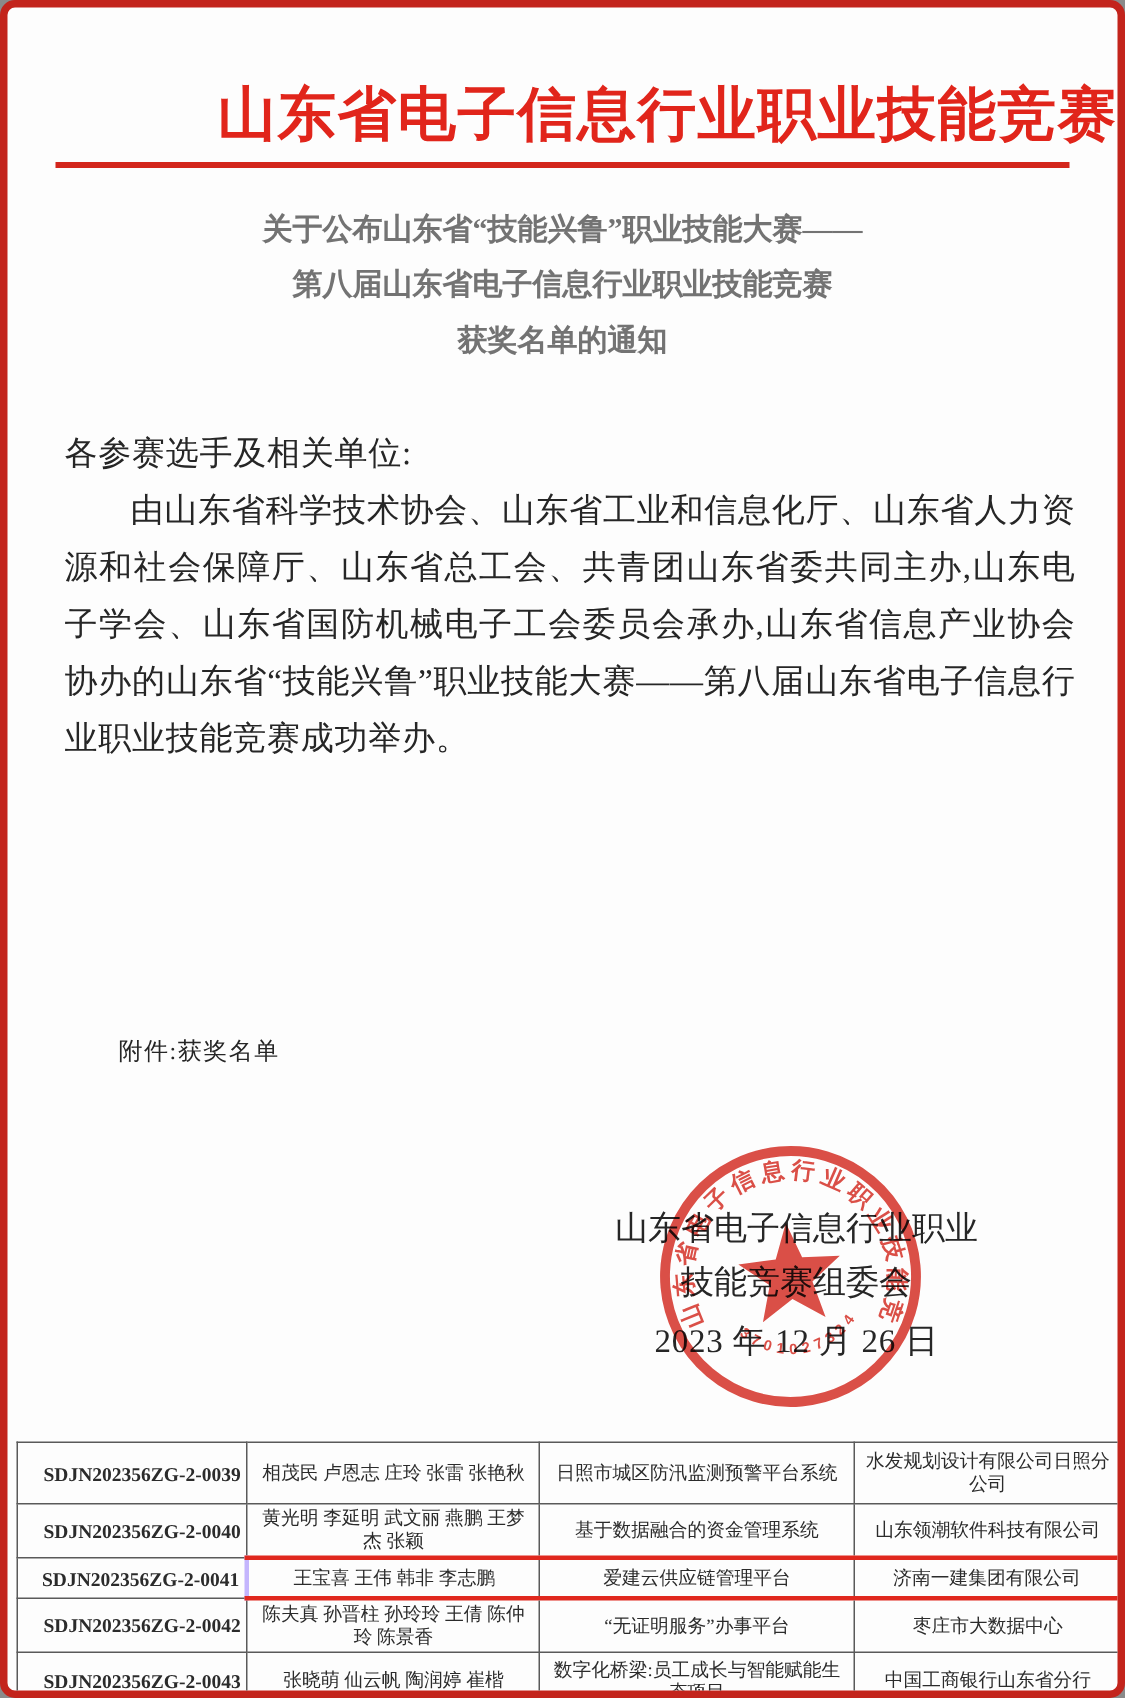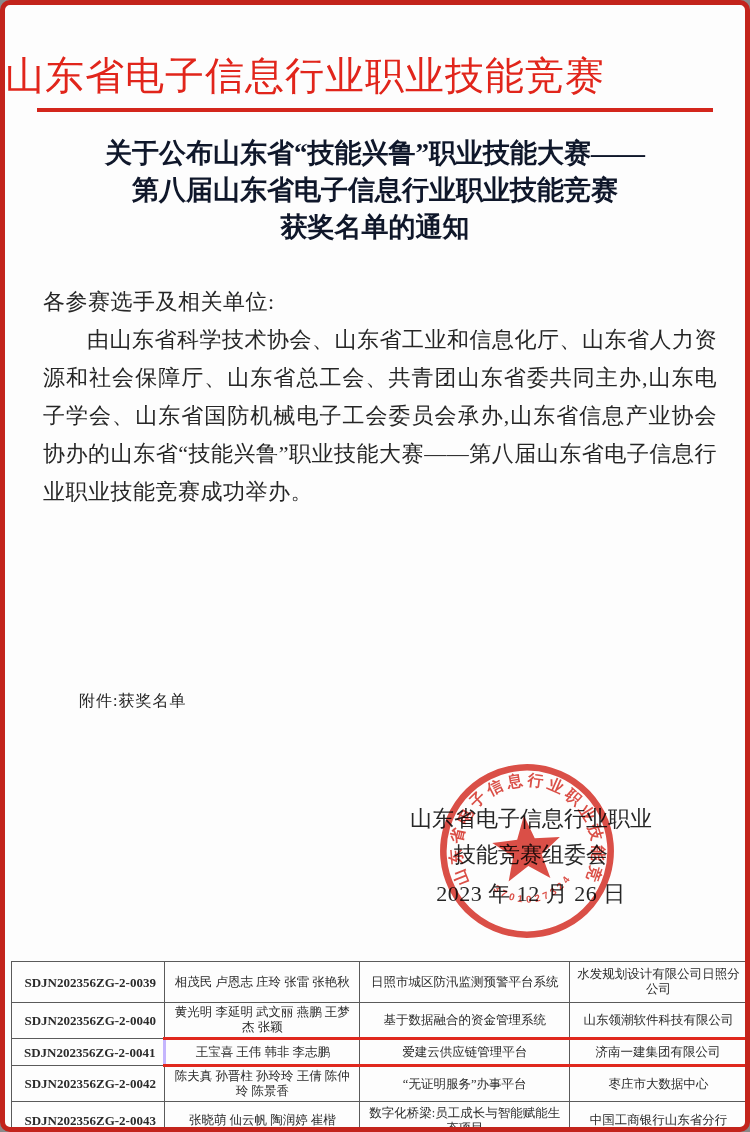--- a/index.html
+++ b/index.html
@@ -9,39 +9,39 @@
     margin:0 auto;
     background:#fdfdfd;
     border:5px solid #c3241c;
     border-radius:10px;
     overflow:hidden;
     font-family:"Liberation Serif","DejaVu Serif",serif;
     color:#262626;
   }
   .banner{
     position:absolute;top:44px;left:0;right:0;
-    text-align:left;
+    text-align:right;
     font-family:"Liberation Sans","DejaVu Sans",sans-serif;
-    font-weight:normal;
+    font-weight:bold;
     font-size:39px;
     letter-spacing:1px;
     color:#e1251b;
     white-space:nowrap;
   }
   .banner-rule{
     position:absolute;top:103px;left:32px;right:32px;height:4px;
     background:#d3261c;
   }
   .heading{
     position:absolute;top:130px;left:20px;right:20px;
     text-align:center;
     font-weight:bold;
-    font-size:27px;
+    font-size:20px;
     line-height:37px;
-    color:#0f172a;
+    color:#737373;
   }
   .body-text{
     position:absolute;top:278px;left:38px;width:674px;
     font-size:22px;
     line-height:38px;
     text-align:justify;
     letter-spacing:0.5px;
   }
   .body-text p{margin:0;text-indent:2em;}
   .body-text p.salutation{text-indent:0;}
@@ -73,21 +73,21 @@
     line-height:15px;
     color:#2b2b2b;
   }
   table.awards td{
     border:1px solid #5a5a5a;
     text-align:center;
     vertical-align:middle;
     padding:2px 4px;
   }
   table.awards td.id-cell{
-    text-align:center;
+    text-align:right;
     padding-left:8px;
     font-family:"Liberation Serif","DejaVu Serif",serif;
     font-weight:bold;
     font-size:13px;
     width:140px;
     white-space:nowrap;
   }
   table.awards td.names-cell{width:196px;text-align:center;}
   table.awards td.project-cell{width:212px;}
   table.awards td.company-cell{width:178px;}

